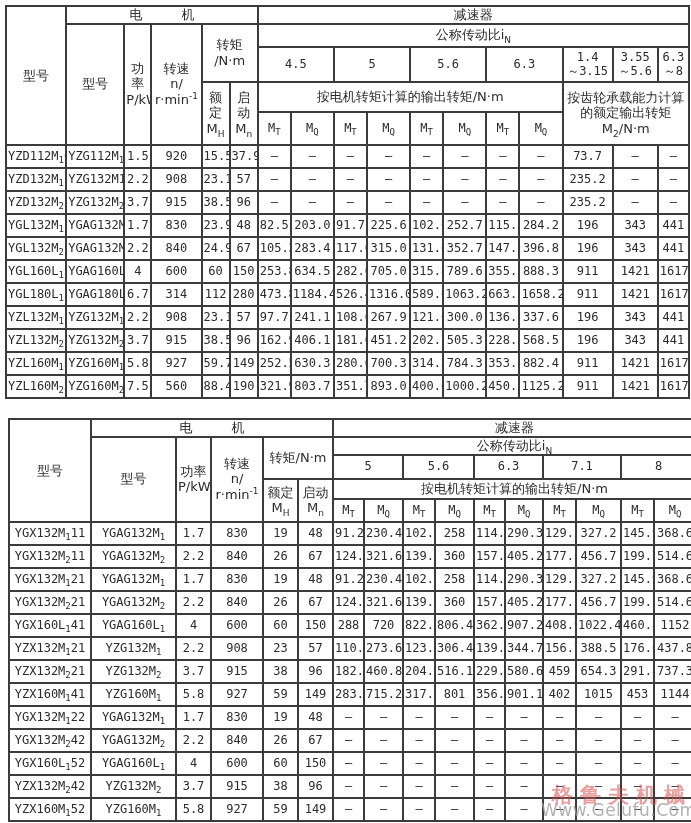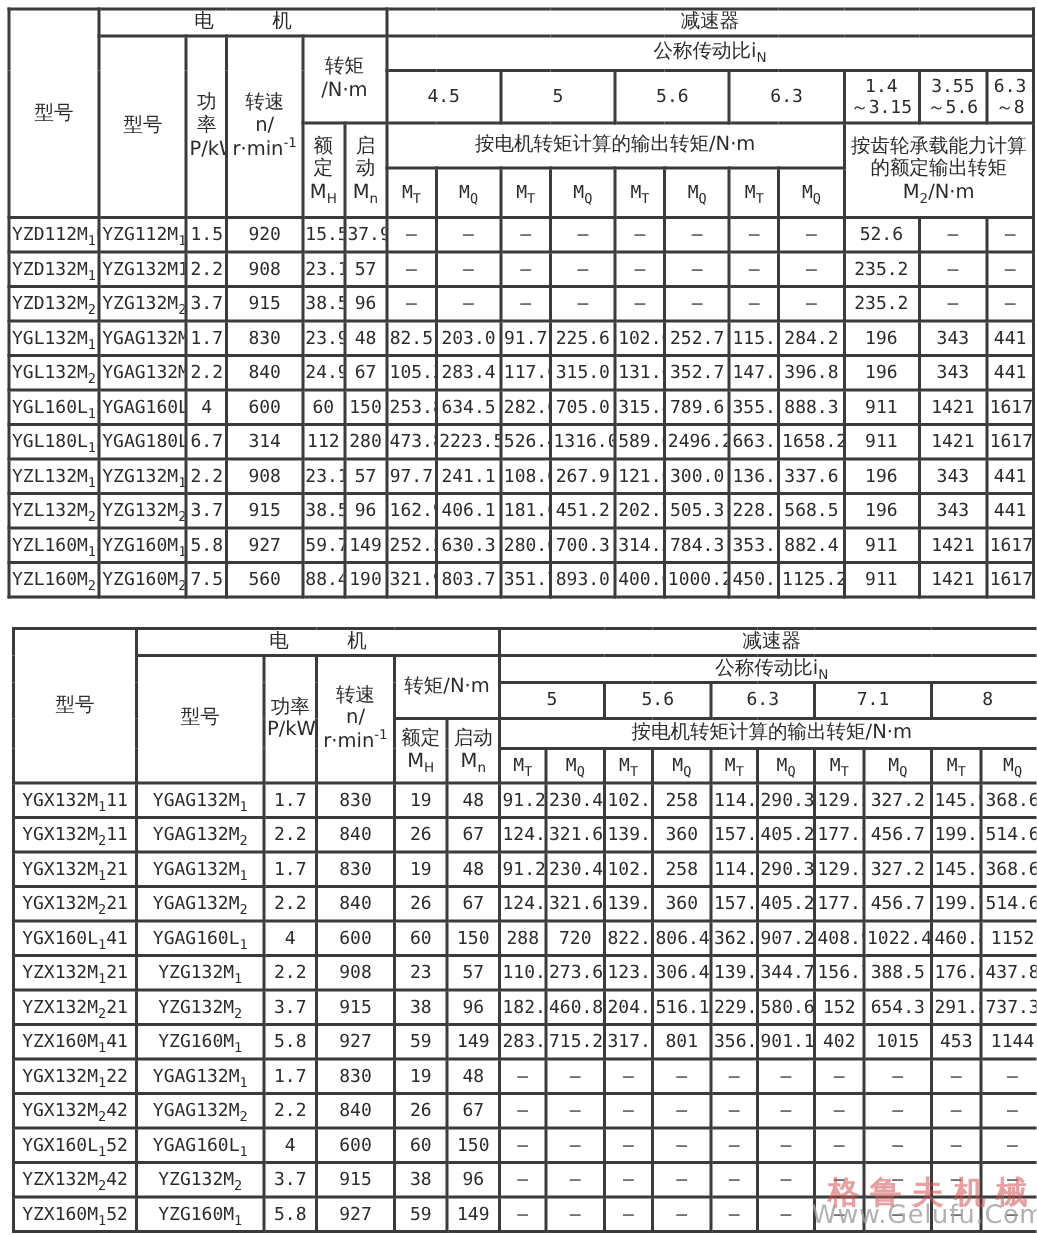--- a/index.html
+++ b/index.html
@@ -96,21 +96,21 @@
         <td>15.5</td>
         <td>37.9</td>
         <td>—</td>
         <td>—</td>
         <td>—</td>
         <td>—</td>
         <td>—</td>
         <td>—</td>
         <td>—</td>
         <td>—</td>
-        <td>52.6</td>
+        <td>73.7</td>
         <td>—</td>
         <td>—</td>
       </tr>
       <tr>
         <td>YZD132M<sub>1</sub>10</td>
         <td>YZG132M1</td>
         <td>2.2</td>
         <td>908</td>
         <td>23.1</td>
         <td>57</td>
@@ -203,25 +203,25 @@
         <td>1617</td>
       </tr>
       <tr>
         <td>YGL180L<sub>1</sub>27</td>
         <td>YGAG180L</td>
         <td>6.7</td>
         <td>314</td>
         <td>112</td>
         <td>280</td>
         <td>473.8</td>
-        <td>2223.5</td>
+        <td>1184.4</td>
         <td>526.4</td>
         <td>1316.0</td>
         <td>589.6</td>
-        <td>2496.2</td>
+        <td>1063.2</td>
         <td>663.3</td>
         <td>1658.2</td>
         <td>911</td>
         <td>1421</td>
         <td>1617</td>
       </tr>
       <tr>
         <td>YZL132M<sub>1</sub>17</td>
         <td>YZG132M<sub>1</sub></td>
         <td>2.2</td>
@@ -472,21 +472,21 @@
         <td>3.7</td>
         <td>915</td>
         <td>38</td>
         <td>96</td>
         <td>182.4</td>
         <td>460.8</td>
         <td>204.3</td>
         <td>516.1</td>
         <td>229.8</td>
         <td>580.6</td>
-        <td>152</td>
+        <td>459</td>
         <td>654.3</td>
         <td>291.8</td>
         <td>737.3</td>
       </tr>
       <tr>
         <td>YZX160M<sub>1</sub>41</td>
         <td>YZG160M<sub>1</sub></td>
         <td>5.8</td>
         <td>927</td>
         <td>59</td>

